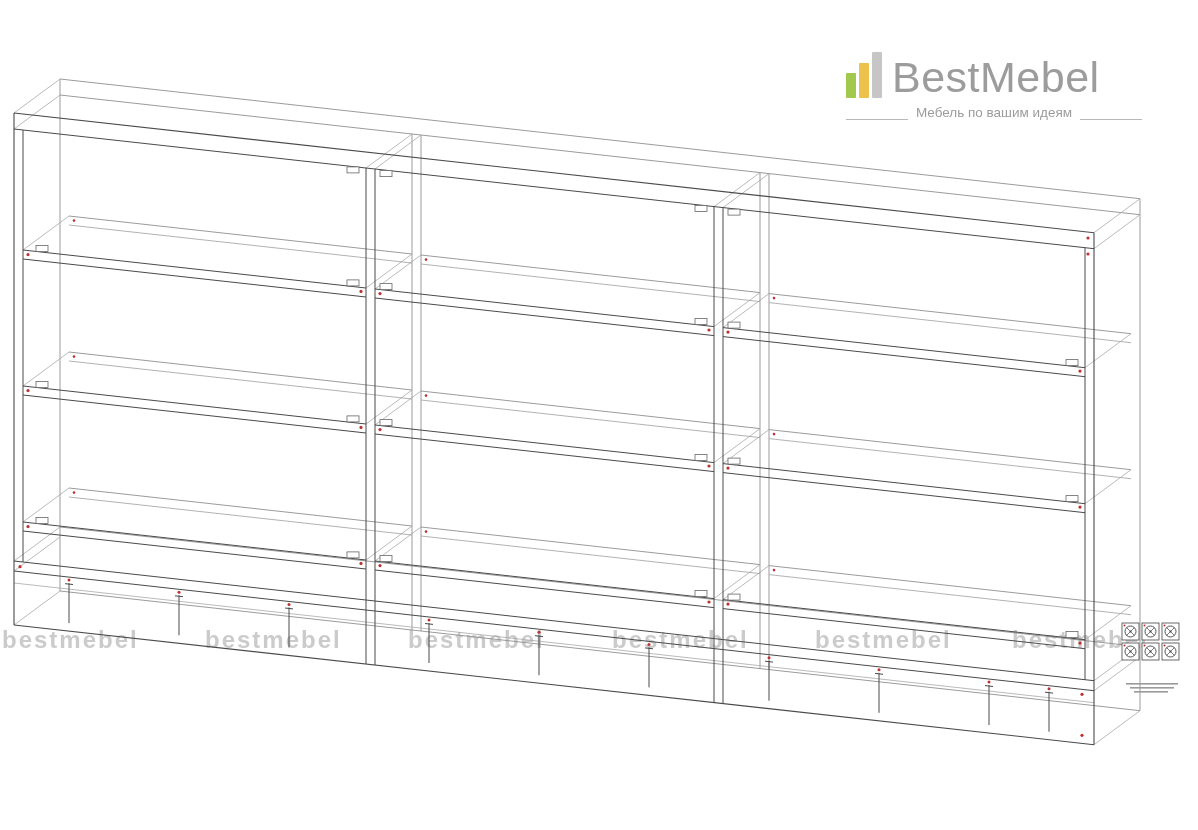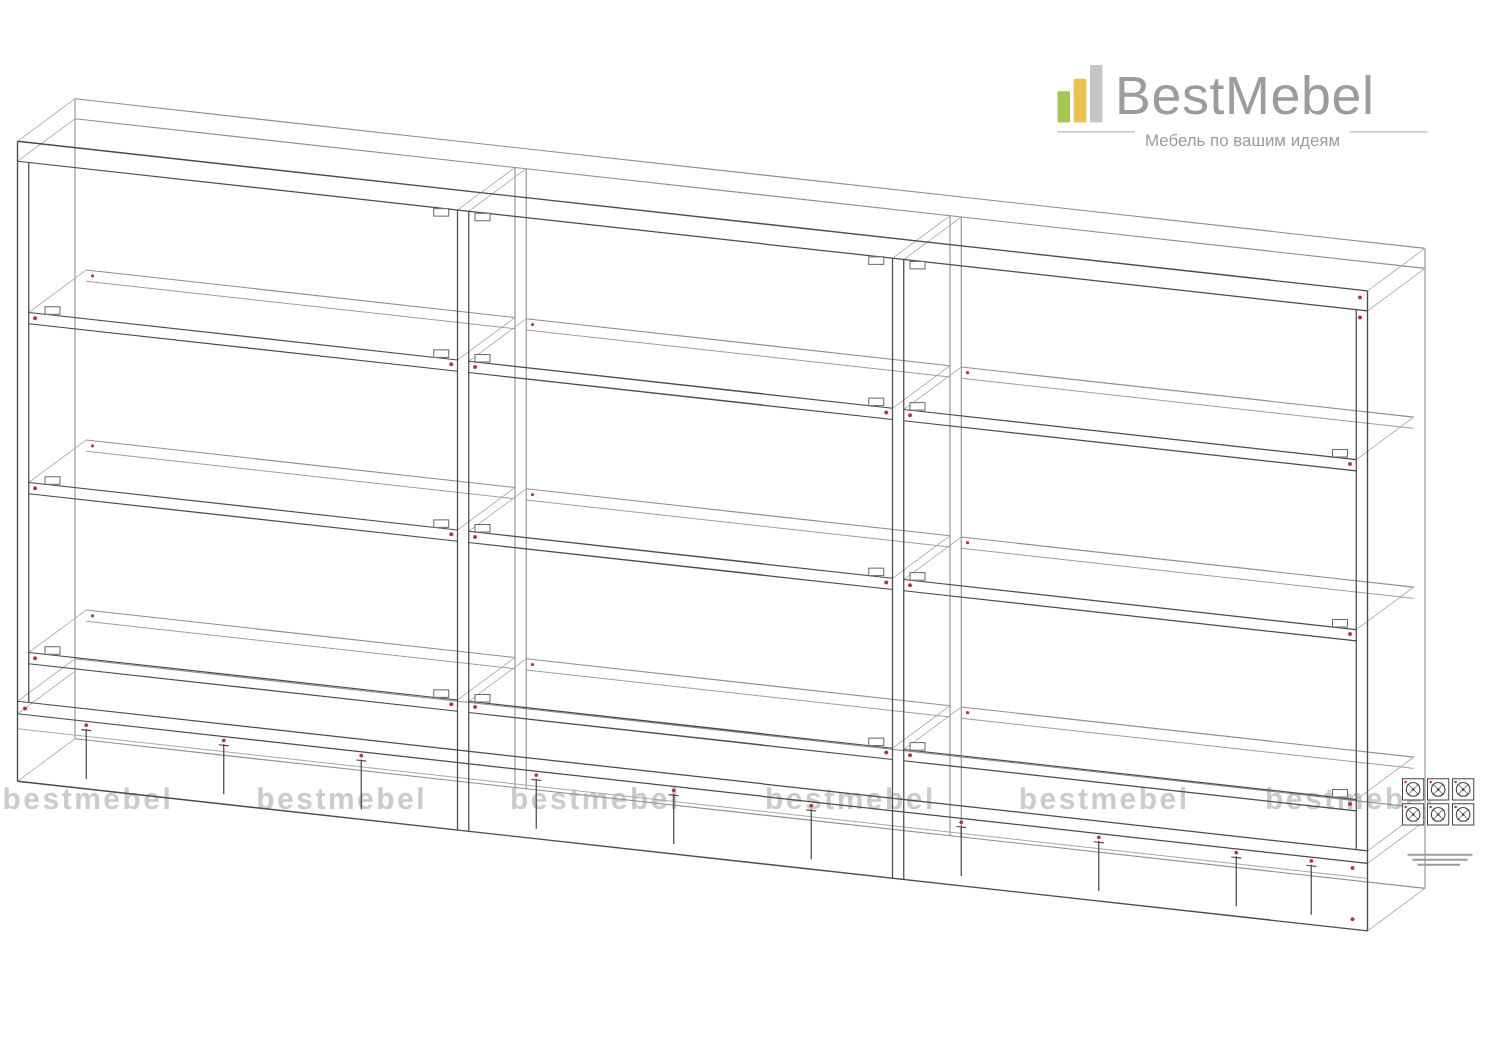--- a/index.html
+++ b/index.html
@@ -10,21 +10,21 @@
       font-family:"Liberation Sans",sans-serif;user-select:none;white-space:nowrap;}
   #wireframe{position:absolute;left:0;top:0;z-index:2;}
   .logo{position:absolute;left:846px;top:52px;width:296px;z-index:3;}
   .logo-row{display:flex;align-items:flex-end;}
   .logo-bars{display:flex;align-items:flex-end;gap:3px;margin-right:10px;height:46px;}
   .bar{display:inline-block;width:10px;border-radius:1px;}
   .bar-green{height:25px;background:#a2c84d;}
   .bar-yellow{height:35px;background:#ecc24d;}
   .bar-gray{height:46px;background:#c6c6c6;}
   .logo-name{font-size:43px;line-height:0.92;color:#9c9c9c;letter-spacing:0.5px;}
-  .logo-tagline-row{display:flex;align-items:flex-start;margin-top:7px;}
+  .logo-tagline-row{display:flex;align-items:flex-end;margin-top:7px;}
   .tl-line{flex:1;height:1px;background:#b8b8b8;}
   .logo-tagline{margin:0 8px;font-size:13.5px;color:#9c9c9c;white-space:nowrap;}
 </style>
 </head>
 <body>
 
 <div class="stage">
 
   <div id="wm-layer">
       <span class="wm" style="left: 2px; top: 626px; color: rgb(203, 203, 203);">bestmebel</span>

